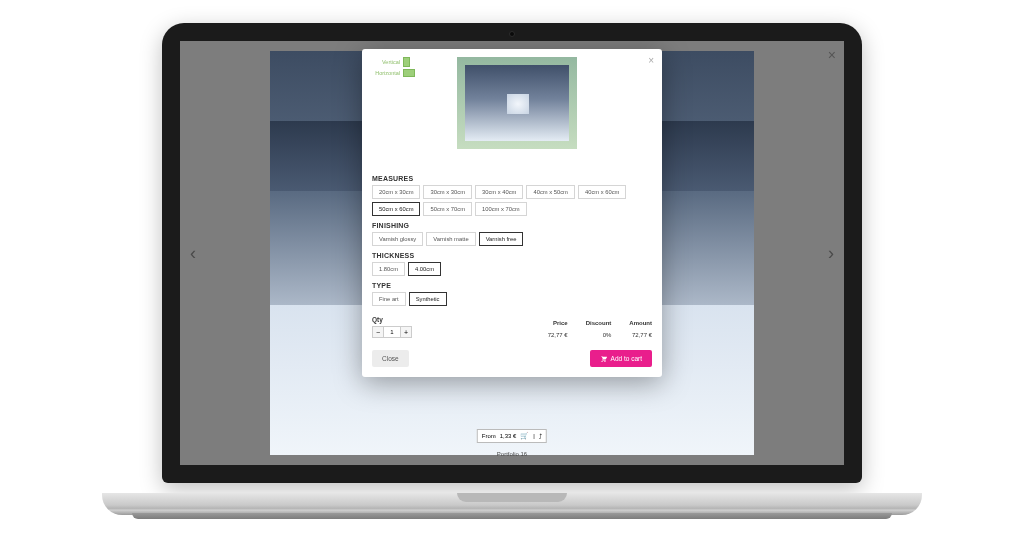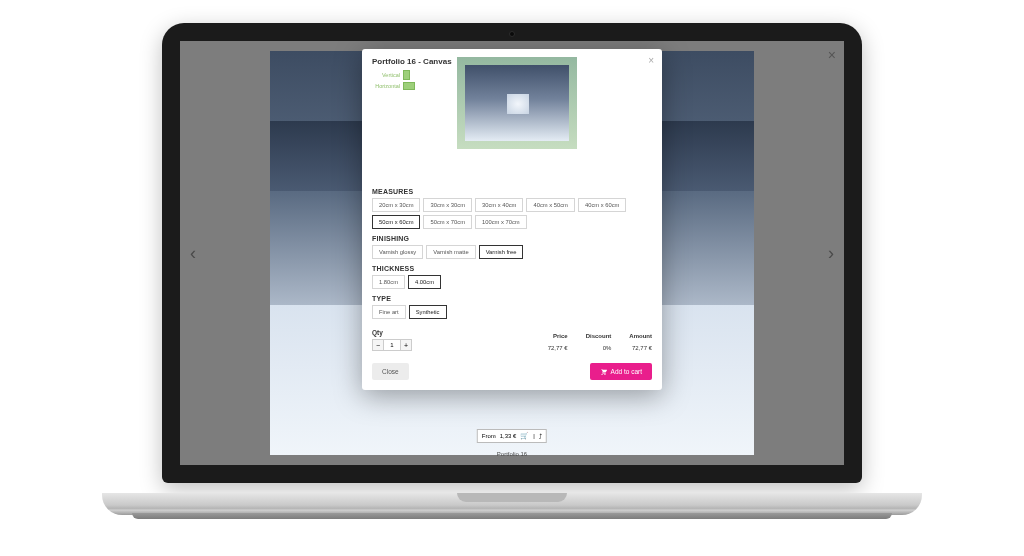--- a/index.html
+++ b/index.html
@@ -78,21 +78,20 @@
         <span>From</span>
         <span>1,33 €</span>
         <span class="ic">🛒</span>
         <span>|</span>
         <span class="ic">⤴</span>
       </div>
       <div class="portfolio-label">Portfolio 16</div>
 
       <div class="modal">
         <span class="modal-close">×</span>
-        <div class="title">Portfolio 16 - Canvas</div>
 
         <div class="orient">
           <div class="orient-row">
             <span class="lbl">Vertical</span>
             <span class="sw v"></span>
           </div>
           <div class="orient-row">
             <span class="lbl">Horizontal</span>
             <span class="sw h"></span>
           </div>

